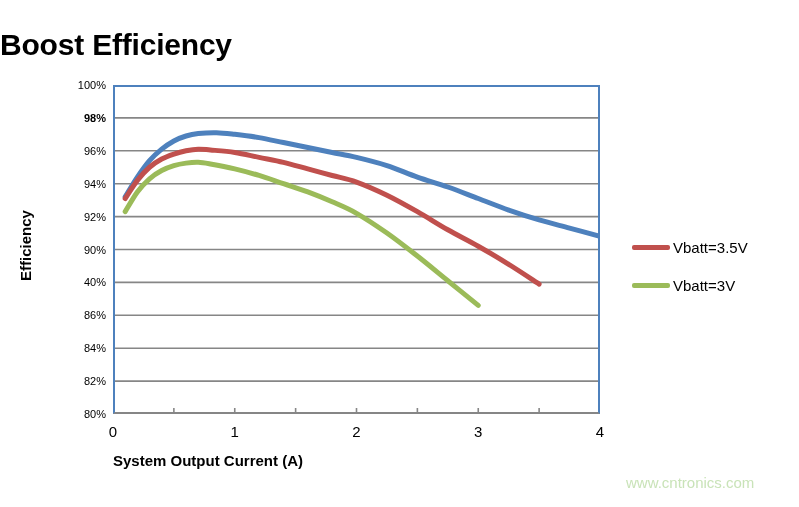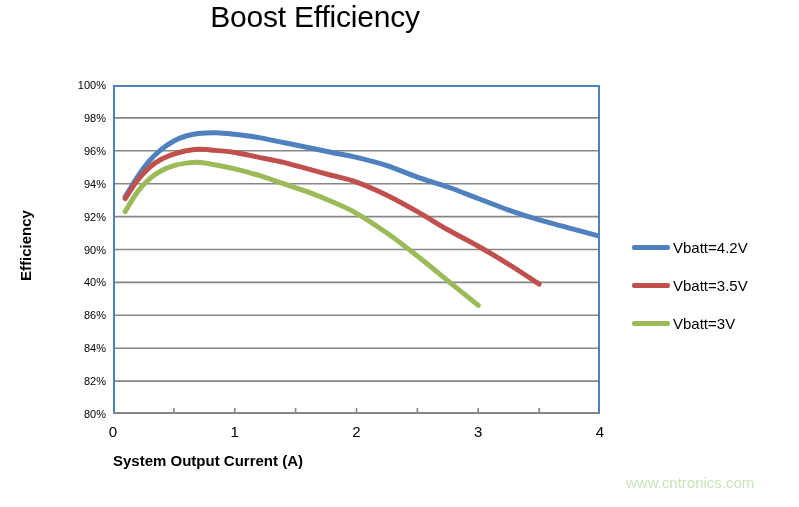--- a/index.html
+++ b/index.html
@@ -16,25 +16,25 @@
   }
   #chart-root {
     position: absolute;
     left: 0; top: 0;
     width: 799px;
     height: 507px;
   }
   .chart-title {
     position: absolute;
     left: 0;
-    top: 0;
+    top: 28px;
     width: 630px;
-    text-align: center;
+    text-align: left;
     font-size: 30px;
-    font-weight: normal;
+    font-weight: bold;
     color: #000000;
     letter-spacing: -0.2px;
     font-family: "Liberation Sans", sans-serif;
   }
   .y-axis-title {
     position: absolute;
     left: 10px;
     top: 170px;
     width: 30px;
     height: 150px;
@@ -156,21 +156,21 @@
   <div class="y-labels" id="y-labels">
       <div class="y-label" style="top: 414px;">80%</div>
       <div class="y-label" style="top: 381.1px;">82%</div>
       <div class="y-label" style="top: 348.2px;">84%</div>
       <div class="y-label" style="top: 315.3px;">86%</div>
       <div class="y-label" style="top: 282.4px;">40%</div>
       <div class="y-label" style="top: 249.5px; margin-left: 28px;">90%</div>
       <div class="y-label" style="top: 216.6px;">92%</div>
       <div class="y-label" style="top: 183.7px;">94%</div>
       <div class="y-label" style="top: 150.8px;">96%</div>
-      <div class="y-label" style="top: 117.9px;">98%</div>
+      <div class="y-label" style="top: 117.9px; font-weight: bold;">98%</div>
       <div class="y-label" style="top: 85px;">100%</div>
     </div>
 
   <div class="x-labels" id="x-labels">
       <div class="x-label" style="left: 113px; top: 423px;">0</div>
       <div class="x-label" style="left: 234.75px; top: 423px;">1</div>
       <div class="x-label" style="left: 356.5px; top: 423px;">2</div>
       <div class="x-label" style="left: 478.25px; top: 423px;">3</div>
       <div class="x-label" style="left: 600px; top: 423px;">4</div>
     </div>
@@ -205,24 +205,20 @@
           <path d="M 12.18 126.67 C 14.20 123.38, 20.29 112.41, 24.35 106.92 C 28.41 101.44, 32.47 97.33, 36.52 93.77 C 40.58 90.20, 44.64 87.73, 48.70 85.54 C 52.76 83.35, 56.82 81.84, 60.88 80.61 C 64.93 79.37, 68.99 78.69, 73.05 78.14 C 77.11 77.59, 81.17 77.18, 85.22 77.32 C 89.28 77.45, 91.31 77.86, 97.40 78.96 C 103.49 80.06, 113.63 81.98, 121.75 83.89 C 129.87 85.81, 137.98 88.01, 146.10 90.47 C 154.22 92.94, 162.33 95.96, 170.45 98.70 C 178.57 101.44, 186.68 103.91, 194.80 106.92 C 202.92 109.94, 211.03 113.23, 219.15 116.79 C 227.27 120.36, 234.37 123.10, 243.50 128.31 C 252.63 133.52, 263.79 140.92, 273.94 148.05 C 284.08 155.18, 294.23 163.13, 304.38 171.08 C 314.52 179.03, 324.67 187.53, 334.81 195.76 C 344.96 203.98, 360.18 216.32, 365.25 220.43" fill="none" stroke="#9BBB59" stroke-width="5" stroke-linecap="round" stroke-linejoin="round"></path>
         </g>
     </svg>
     <div class="plot-frame"></div>
   </div>
 
   <div class="x-axis-title">System Output Current (A)</div>
 
   <div class="legend" id="legend">
       <div class="legend-item">
-        <span class="legend-swatch" style="background: rgb(78, 129, 189);"></span>
-        <span class="legend-label">Vbatt=4.2V</span>
-      </div>
-      <div class="legend-item">
         <span class="legend-swatch" style="background: rgb(192, 80, 77);"></span>
         <span class="legend-label">Vbatt=3.5V</span>
       </div>
       <div class="legend-item">
         <span class="legend-swatch" style="background: rgb(155, 187, 89);"></span>
         <span class="legend-label">Vbatt=3V</span>
       </div>
     </div>
 
   <div class="watermark" style="color: rgb(201, 227, 184);">www.cntronics.com</div>

